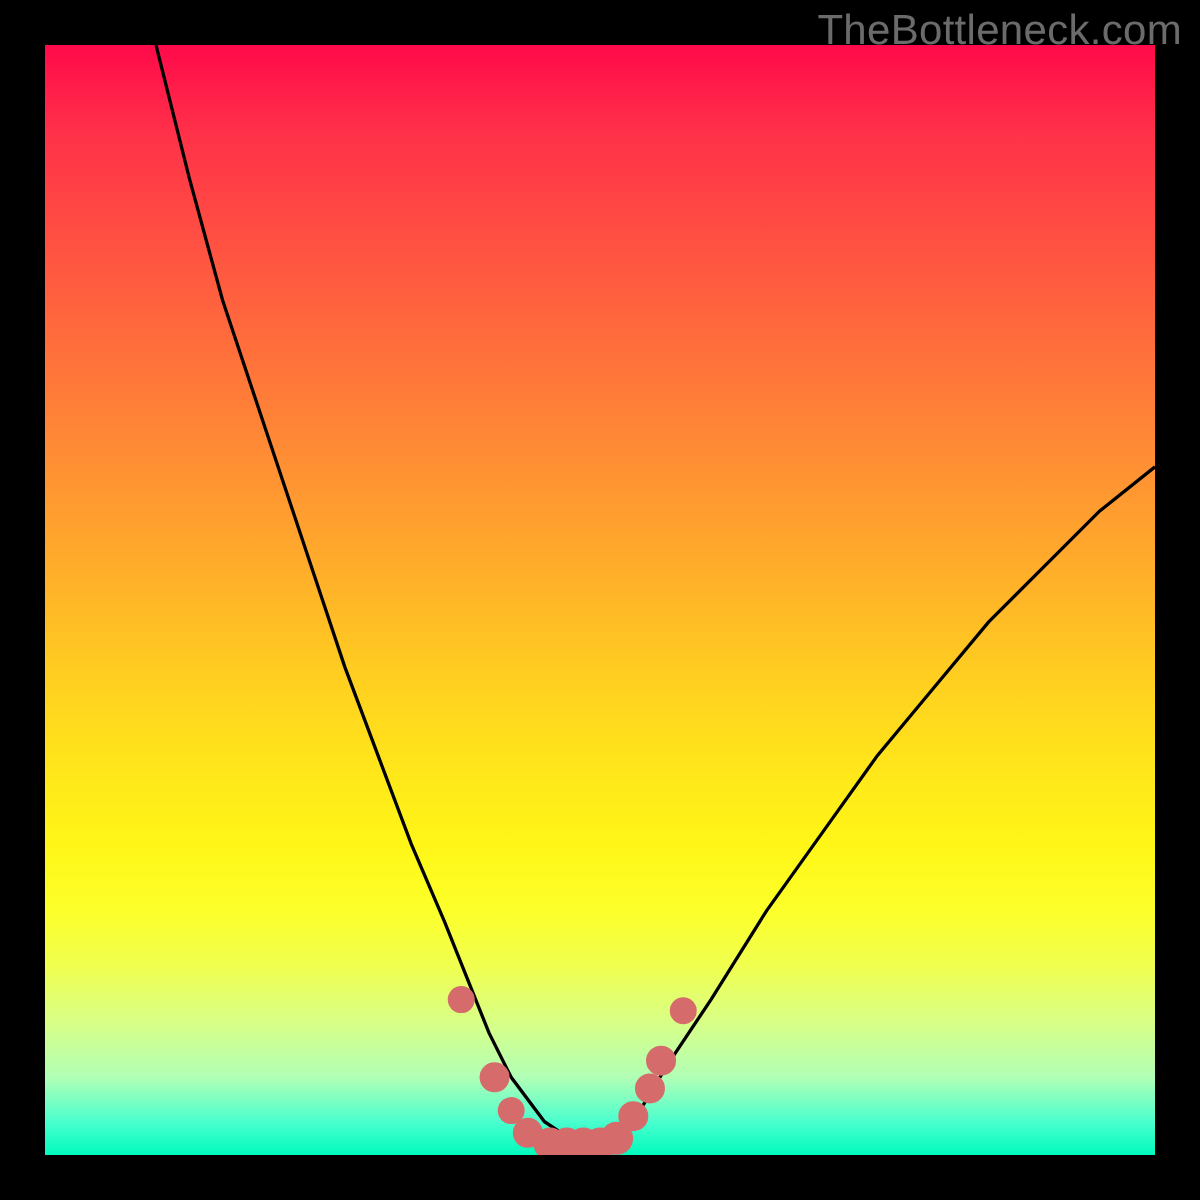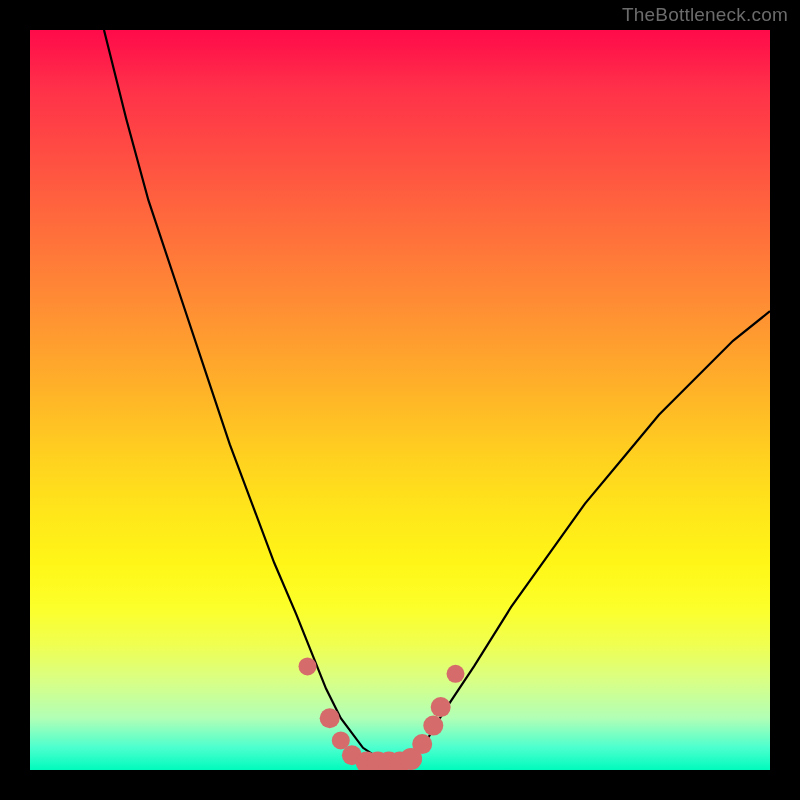--- a/index.html
+++ b/index.html
@@ -39,21 +39,21 @@
       #b1ffb6 93%,
       #4bffce 97%,
       #00fbbd 100%
     );
   }
   .watermark {
     position: absolute;
     top: 4px;
     right: 12px;
     color: #6b6b6b;
-    font-size: 19px;
+    font-size: 28px;
     font-weight: 500;
     letter-spacing: 0.2px;
     user-select: none;
   }
   svg.overlay {
     position: absolute;
     left: 0;
     top: 0;
     width: 740px;
     height: 740px;

